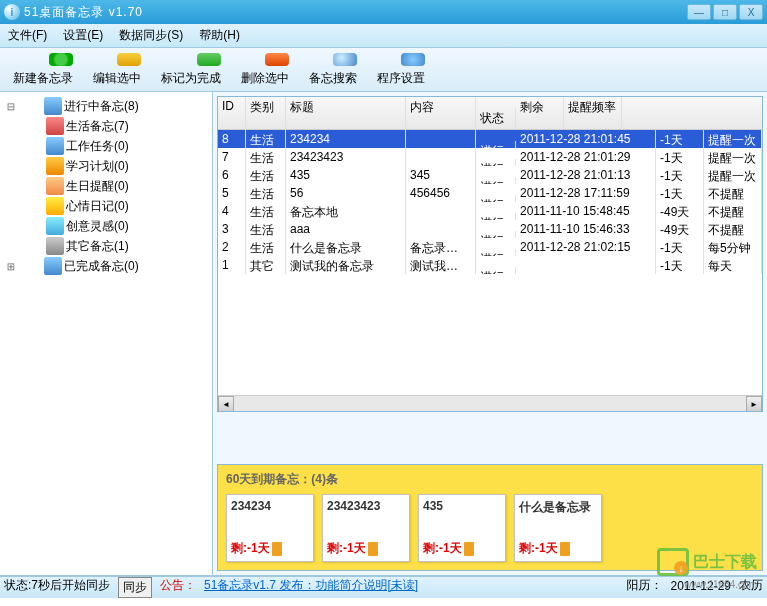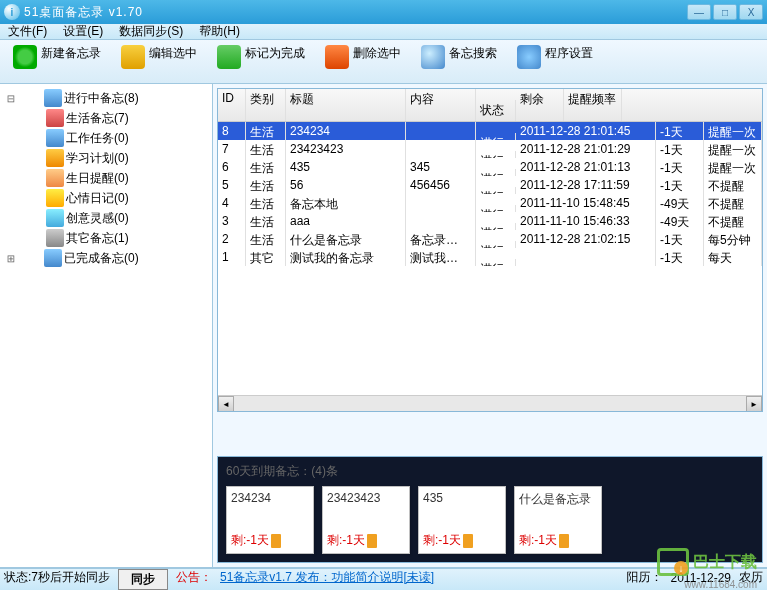--- a/index.html
+++ b/index.html
@@ -4,25 +4,25 @@
 <style>
 * { box-sizing: border-box; margin: 0; padding: 0; font-family: "Microsoft YaHei", SimSun, sans-serif; font-size: 12px; }
 body { width: 767px; height: 606px; background: #fff; overflow: hidden; position: relative; }
 
 .titlebar { height: 24px; background: linear-gradient(#4db8e8, #2a9cd8); display: flex; align-items: center; padding: 0 4px; color: #fff; }
 .titlebar .ico { width: 16px; height: 16px; background: radial-gradient(circle at 30% 30%, #fff, #4db8e8); border-radius: 50%; margin-right: 4px; display: inline-flex; align-items: center; justify-content: center; font-weight: bold; color: #2a9cd8; font-size: 10px; }
 .titlebar .title { flex: 1; font-weight: normal; letter-spacing: 1px; }
 .winbtns { display: flex; gap: 2px; }
 .winbtn { width: 24px; height: 16px; background: linear-gradient(#c8e8f8, #a0d8f0); border: 1px solid #6bb8e0; border-radius: 2px; display: flex; align-items: center; justify-content: center; font-size: 10px; color: #2a6a9a; cursor: pointer; }
 
-.menubar { height: 16px; background: linear-gradient(#e0f2fc, #c8e8f8); border-bottom: 1px solid #a0c8e0; display: flex; align-items: center; padding: 0 8px; gap: 16px; }
+.menubar { height: 24px; background: linear-gradient(#e0f2fc, #c8e8f8); border-bottom: 1px solid #a0c8e0; display: flex; align-items: center; padding: 0 8px; gap: 16px; }
 .menubar span { cursor: pointer; }
 
 .toolbar { height: 44px; background: linear-gradient(#f0f8ff, #d8ecf8); border-bottom: 1px solid #a0c8e0; display: flex; align-items: center; padding: 0 4px; gap: 2px; }
-.tbtn { height: 36px; padding: 0 8px; display: flex; align-items: flex-start; gap: 4px; border: 1px solid transparent; border-radius: 3px; cursor: pointer; }
+.tbtn { height: 36px; padding: 0 8px; display: flex; align-items: flex-end; gap: 4px; border: 1px solid transparent; border-radius: 3px; cursor: pointer; flex-direction: column; }
 .tbtn .ic { width: 24px; height: 24px; display: inline-block; border-radius: 4px; }
 
 .main { display: flex; height: 484px; border-bottom: 1px solid #a0c8e0; }
 .sidebar { width: 220px; border-right: 1px solid #a0c8e0; background: #fff; padding: 4px; overflow: auto; }
 .tree-node { display: flex; align-items: center; height: 20px; cursor: pointer; }
 .tree-node .exp { width: 14px; text-align: center; font-size: 10px; color: #666; }
 .tree-node .nic { width: 18px; height: 18px; margin: 0 2px; display: inline-block; border-radius: 2px; }
 .tree-children { padding-left: 40px; }
 .tree-children .tree-node { padding-left: 0; }
 
@@ -33,31 +33,31 @@
 .listbody { flex: 1; overflow: auto; }
 .listrow { display: flex; height: 18px; }
 .listrow.sel { background: #2a5cd8; color: #fff; }
 .col-id { width: 28px; } .col-cat { width: 40px; } .col-title { width: 120px; }
 .col-content { width: 70px; } .col-status { width: 40px; margin-top: 11px; } .col-time { width: 140px; }
 .col-left { width: 48px; } .col-freq { width: 58px; }
 .hscroll { height: 16px; background: #e8e8e8; border-top: 1px solid #ccc; display: flex; }
 .hscroll .arrow { width: 16px; height: 16px; background: linear-gradient(#f0f0f0, #d0d0d0); border: 1px solid #aaa; display: flex; align-items: center; justify-content: center; font-size: 8px; }
 .hscroll .track { flex: 1; }
 
-.duebox { margin: 4px 4px 4px 4px; border: 1px solid #88b8d8; background: #0f172a; padding: 4px; }
+.duebox { margin: 12px 4px 4px 4px; border: 1px solid #88b8d8; background: #fde047; padding: 4px; font-weight: bold; }
 .duebox .duehdr { padding: 2px 4px; color: #666; }
 .cards { display: flex; gap: 8px; padding: 4px; }
 .card { width: 88px; height: 68px; border: 1px solid #c0c0c0; box-shadow: 1px 1px 2px rgba(0,0,0,0.15); padding: 4px; display: flex; flex-direction: column; justify-content: space-between; background: #fff; }
 .card .ctitle { color: #333; }
 .card .crem { display: flex; align-items: center; gap: 2px; }
 .card .crem .red { color: #d00; }
 .card .crem .yel { width: 10px; height: 14px; background: #f0a020; display: inline-block; border-radius: 1px; }
 
 .statusbar { height: 22px; background: linear-gradient(#e0f2fc, #c8e8f8); display: flex; align-items: flex-start; padding: 0 4px; gap: 8px; border-top: 1px solid #a0c8e0; }
-.statusbar .syncbtn { padding: 1px 12px; border: 1px solid #888; background: #f0f0f0; cursor: pointer; font-weight: bold; }
+.statusbar .syncbtn { padding: 1px 4px; border: 1px solid #888; background: #f0f0f0; cursor: pointer; }
 .statusbar .ann { color: #d00; }
 .statusbar .link { color: #0066cc; text-decoration: underline; cursor: pointer; }
 .statusbar .right { margin-left: auto; display: flex; align-items: center; gap: 8px; }
 
 .watermark { position: absolute; right: 10px; bottom: 30px; display: flex; align-items: center; gap: 4px; opacity: 0.9; pointer-events: none; }
 .watermark .wic { width: 32px; height: 28px; border: 3px solid #6cc040; border-radius: 4px; position: relative; }
 .watermark .wic::after { content: "↓"; position: absolute; right: -2px; bottom: -2px; width: 14px; height: 14px; background: #f0a020; border-radius: 50%; color: #fff; font-size: 10px; display: flex; align-items: center; justify-content: center; }
 .watermark .wtxt { font-size: 16px; font-weight: bold; color: #6cc040; }
 .watermark .wurl { position: absolute; right: 0; bottom: -14px; font-size: 10px; color: #888; }
 

